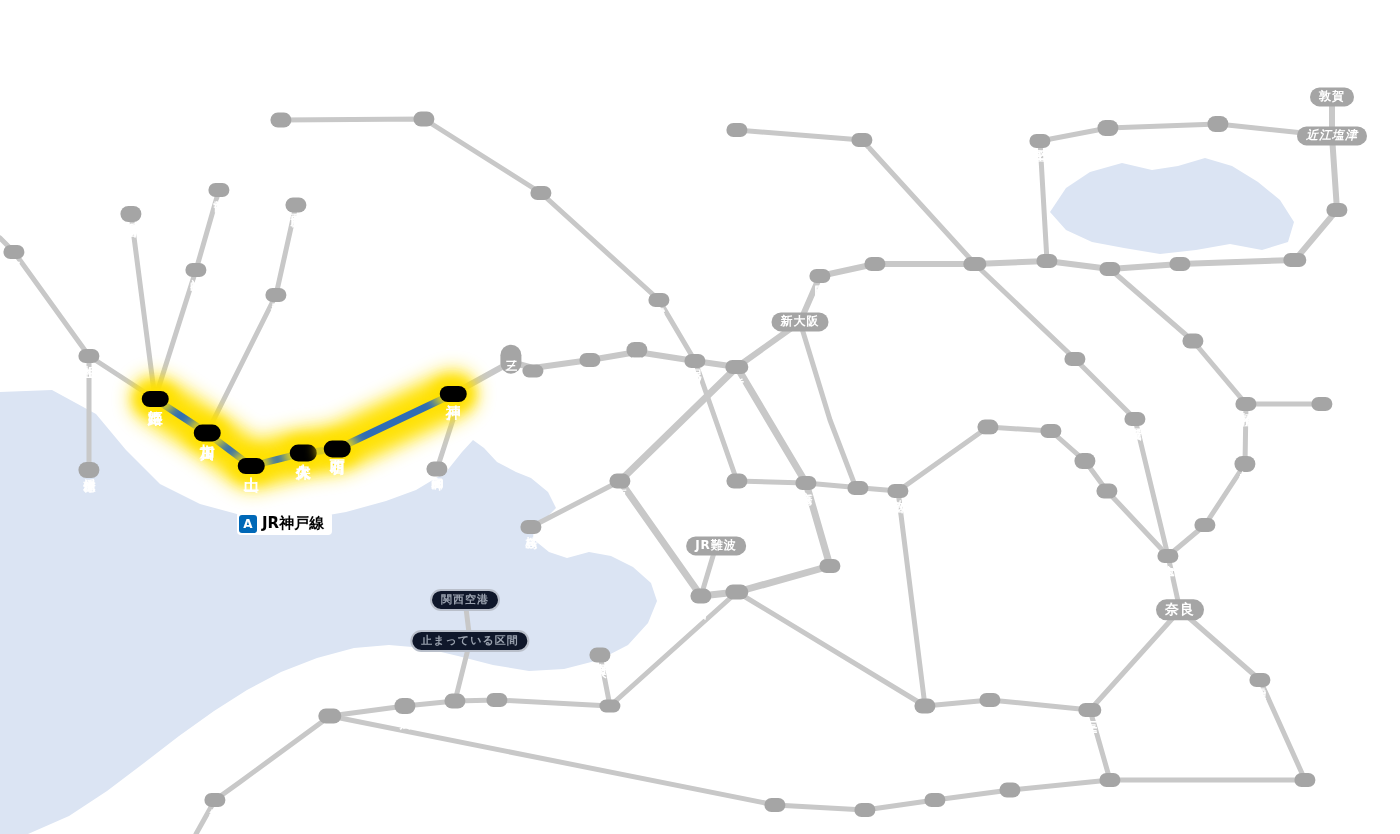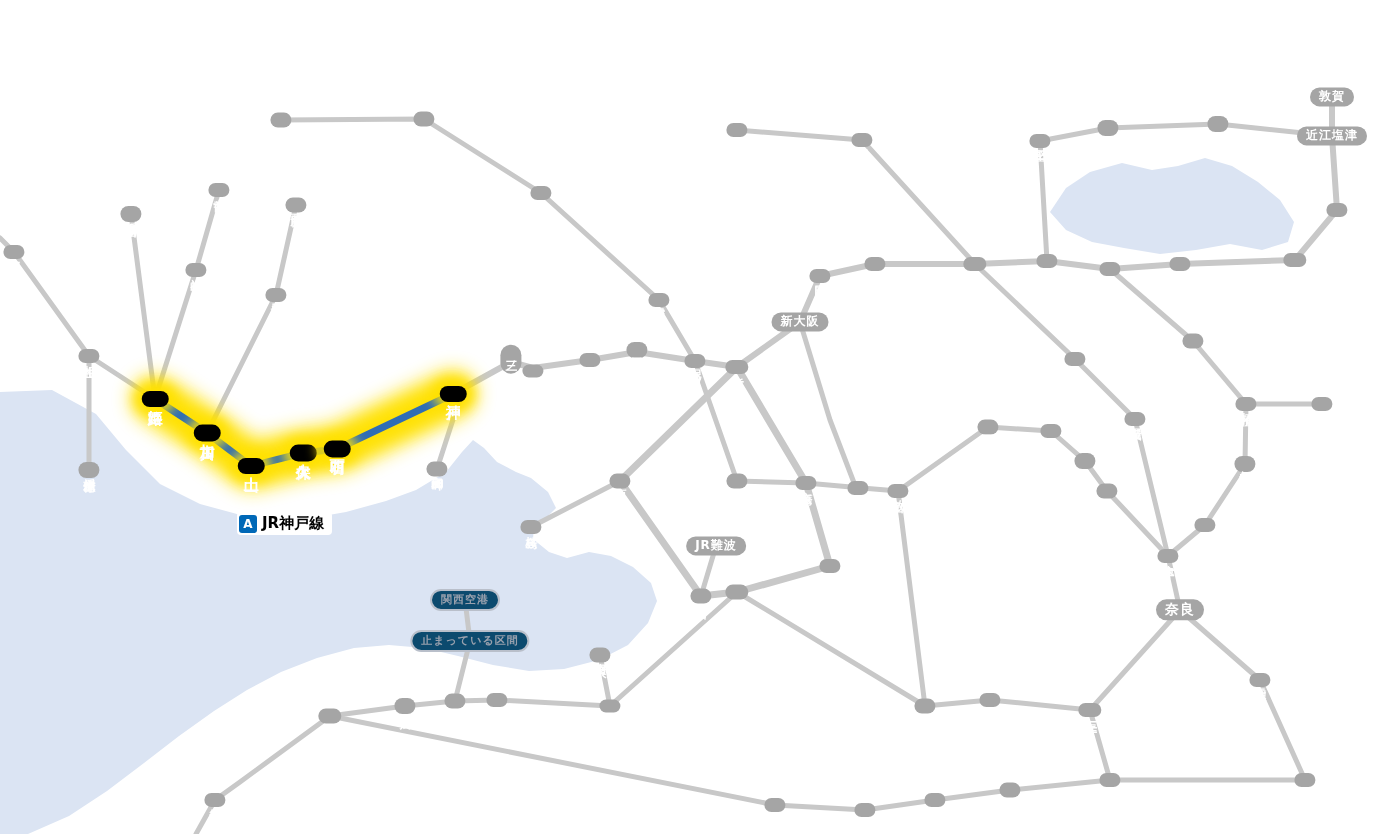--- a/index.html
+++ b/index.html
@@ -20,21 +20,21 @@
   
   .st { position:absolute; transform:translate(-50%,-50%); background:#a5a5a5; color:#fff;
         font-weight:bold; border-radius:11px; text-align:center; line-height:1.1; z-index:5;
         white-space:nowrap; }
   .st.v { writing-mode:vertical-rl; text-orientation:upright; padding:6px 4px; font-size:12px; letter-spacing:1px; }
   .st.h { padding:3px 9px; font-size:12px; letter-spacing:1px; }
   .st.major { font-size:14px; }
   .st.black { background:#000; color:#fff; z-index:6; border-radius:13px;
               box-shadow:0 0 12px 7px rgba(255,225,0,.9); }
   .st.black.v { font-size:15px; padding:7px 5px; }
-  .st.white { background:#0c4a6e; color:#98a0ad; border:2px solid #b9bfca; font-size:11px; }
+  .st.white { background:#0f172a; color:#98a0ad; border:2px solid #b9bfca; font-size:11px; }
 
   
   .line-badge { position:absolute; left:237px; top:512px; display:inline-flex; align-items:center;
                 gap:5px; background:#fff; border-radius:4px; padding:2px 8px 2px 2px; z-index:7;
                 font-weight:bold; font-size:15px; color:#000; }
   .badge-a { display:inline-flex; align-items:center; justify-content:center; width:18px; height:18px;
              background:#0068b7; color:#fff; font-size:12px; font-weight:bold; border-radius:3px; }
 </style>
 </head>
 <body>
@@ -112,21 +112,21 @@
       <div class="st h gray" style="left: 800px; top: 322px;">新大阪</div>
       <div class="st v gray major" style="left: 737px; top: 367px;">大阪</div>
       <div class="st v gray" style="left: 820px; top: 276px;">吹田</div>
       <div class="st v gray" style="left: 875px; top: 264px;">高槻</div>
       <div class="st v gray major" style="left: 975px; top: 264px;">京都</div>
       <div class="st v gray" style="left: 1047px; top: 261px;">山科</div>
       <div class="st v gray" style="left: 1040px; top: 141px;">堅田</div>
       <div class="st v gray" style="left: 1108px; top: 128px;">近江舞子</div>
       <div class="st v gray" style="left: 1218px; top: 124px;">近江今津</div>
       <div class="st h gray" style="left: 1332px; top: 97px;">敦賀</div>
-      <div class="st h gray" style="left: 1332px; top: 136px;">近江塩津</div>
+      <div class="st h gray" style="left: 1332px; top: 136px; font-style: italic;">近江塩津</div>
       <div class="st v gray" style="left: 1337px; top: 210px;">長浜</div>
       <div class="st v gray major" style="left: 1295px; top: 260px;">米原</div>
       <div class="st v gray" style="left: 1180px; top: 264px;">野洲</div>
       <div class="st v gray" style="left: 1110px; top: 269px;">草津</div>
       <div class="st v gray" style="left: 1193px; top: 341px;">貴生川</div>
       <div class="st v gray" style="left: 1246px; top: 404px;">柘植</div>
       <div class="st v gray" style="left: 1322px; top: 404px;">亀山</div>
       <div class="st v gray" style="left: 1245px; top: 464px;">伊賀上野</div>
       <div class="st v gray" style="left: 1075px; top: 359px;">宇治</div>
       <div class="st v gray" style="left: 1135px; top: 419px;">城陽</div>

